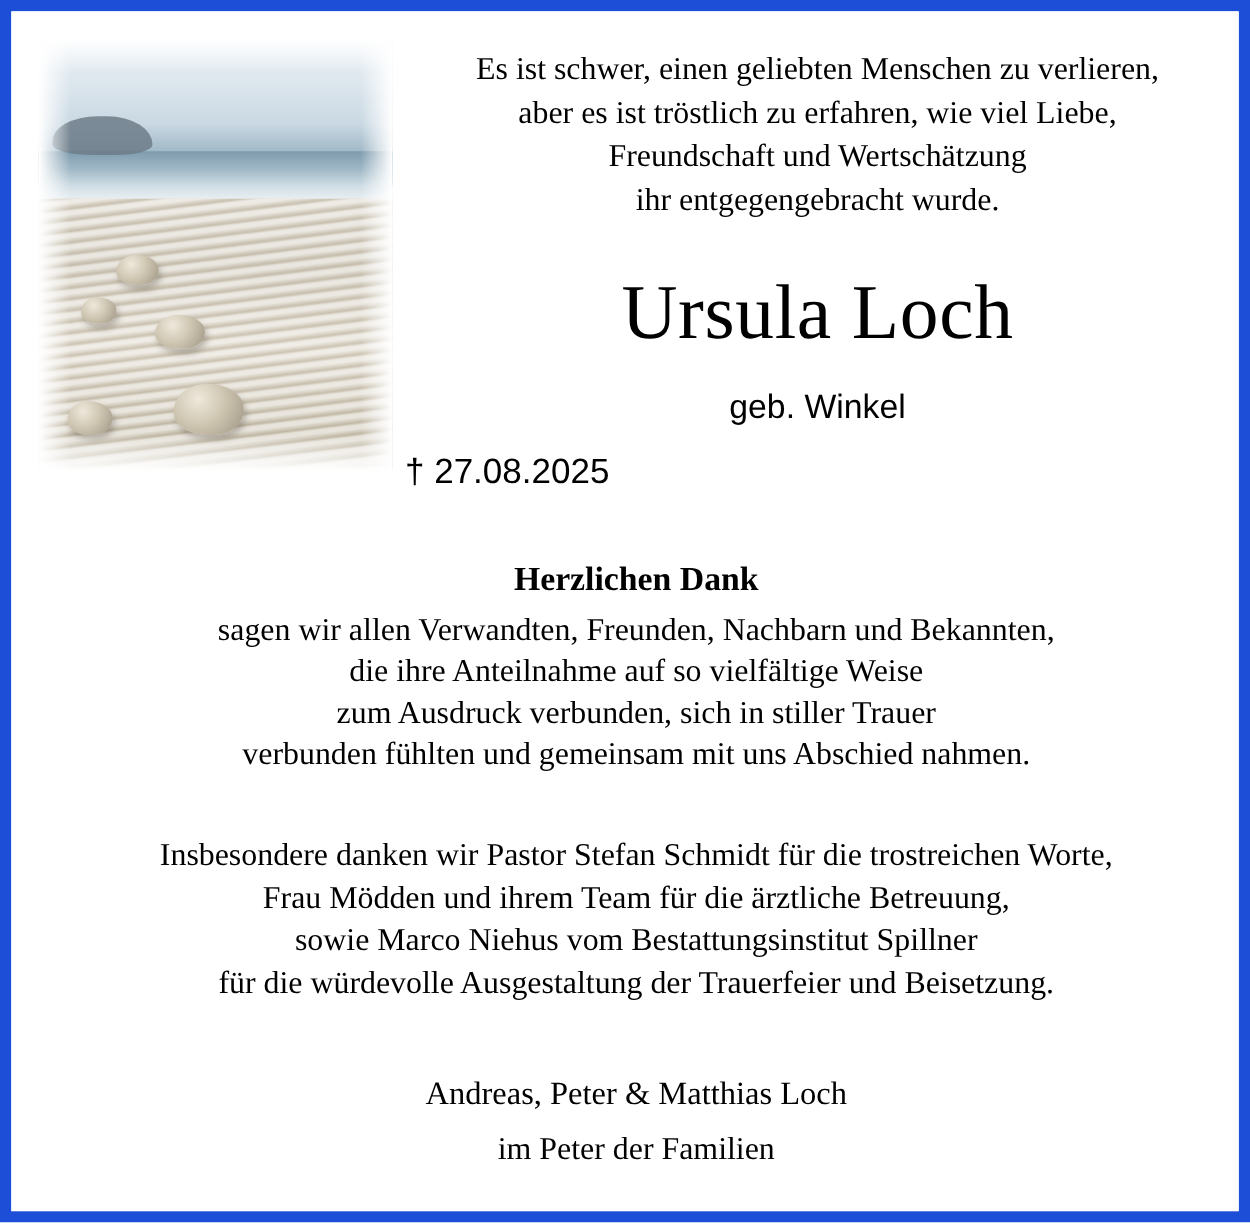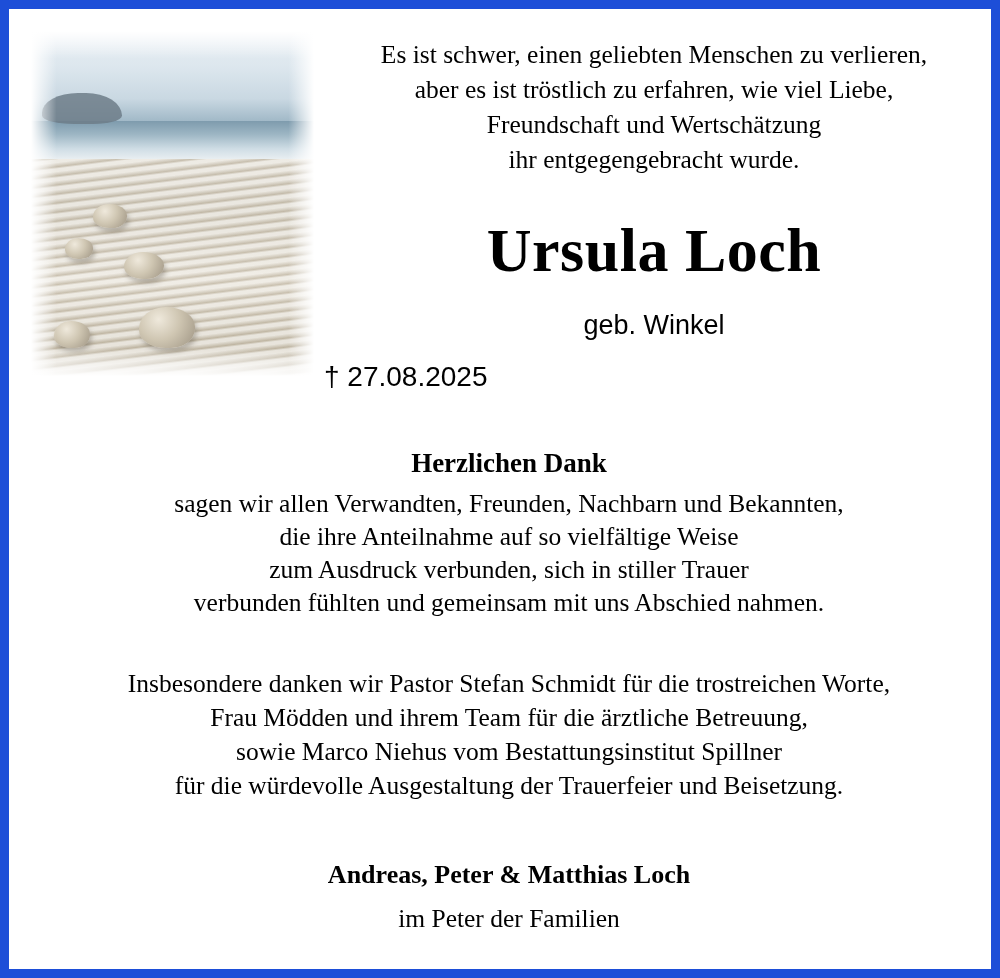--- a/index.html
+++ b/index.html
@@ -122,21 +122,21 @@
   .verse div { white-space: nowrap; }
 
   .name {
     position: absolute;
     left: 315px;
     top: 205px;
     width: 660px;
     text-align: center;
     font-size: 62px;
     line-height: 72px;
-    font-weight: 700;
+    font-weight: 400;
     letter-spacing: 0.5px;
   }
   .maiden {
     position: absolute;
     left: 315px;
     top: 299px;
     width: 660px;
     text-align: center;
     font-family: "Liberation Sans", sans-serif;
     font-size: 27px;
@@ -180,21 +180,21 @@
     font-size: 25.5px;
     line-height: 34px;
   }
   .signature {
     position: absolute;
     left: 20px;
     top: 849px;
     width: 960px;
     text-align: center;
     font-size: 26px;
-    font-weight: bold;
+    font-weight: normal;
     line-height: 34px;
   }
   .signature-sub {
     position: absolute;
     left: 20px;
     top: 893px;
     width: 960px;
     text-align: center;
     font-size: 25.5px;
     line-height: 33px;

